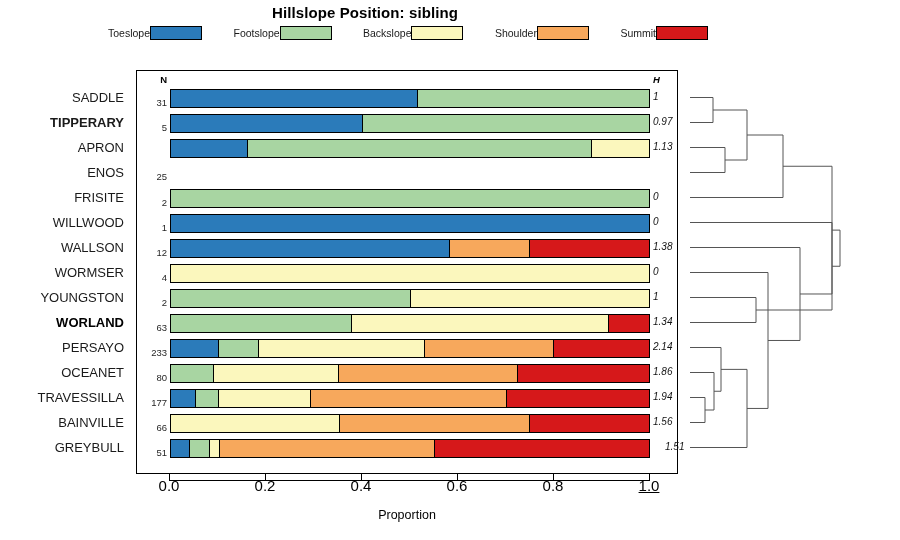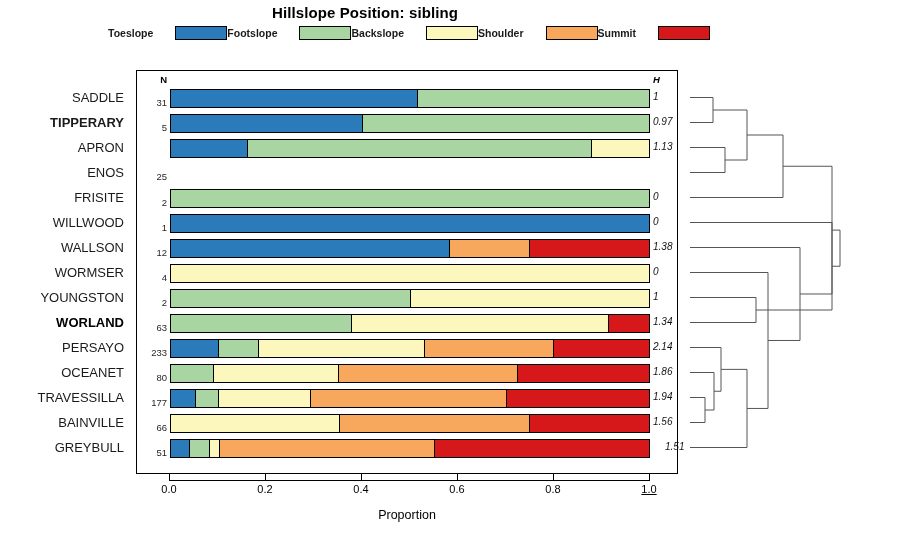--- a/index.html
+++ b/index.html
@@ -10,21 +10,21 @@
   .title{
     position:absolute;left:0;top:4px;width:730px;text-align:center;
     font-size:15px;font-weight:bold;letter-spacing:.1px;
   }
 
   
   .legend{
     position:absolute;left:108px;top:24px;width:600px;height:18px;
     display:flex;align-items:center;justify-content:space-between;
   }
-  .legend-item{display:flex;align-items:center;gap:22px;font-weight:bold;}
+  .legend-item{display:flex;align-items:center;gap:0;}
   .legend-label{font-size:10.5px;color:#1a1a1a;white-space:nowrap;}
   .legend-swatch{width:52px;height:14px;border:1px solid #000;box-sizing:border-box;}
 
   
   .plot{
     position:absolute;left:136px;top:70px;width:542px;height:404px;
     border:1px solid #000;box-sizing:border-box;background:#fff;
   }
   
   .rows{position:absolute;left:0;top:0;right:0;bottom:0;}
@@ -56,21 +56,21 @@
     position:absolute;right:8px;height:25px;line-height:25px;
     font-size:13px;color:#1a1a1a;white-space:nowrap;text-align:right;
   }
   .ylabel.bold{font-weight:bold;color:#000;}
 
   
   .xaxis{position:absolute;left:136px;top:474px;width:542px;height:40px;}
   .xline{position:absolute;left:33px;top:6px;width:481px;height:1px;background:#000;}
   .xtick{position:absolute;top:0px;width:1px;height:7px;background:#000;}
   .xticklabel{
-    position:absolute;top:9px;font-size:11px;color:#000;
+    position:absolute;top:3px;font-size:15px;color:#000;
     transform:translateX(-50%);white-space:nowrap;
   }
   .xtitle{
     position:absolute;left:136px;top:508px;width:542px;text-align:center;
     font-size:12.5px;color:#000;
   }
 
   
   .dendro{position:absolute;left:690px;top:70px;width:210px;height:404px;}
   .dendro svg{display:block;}

